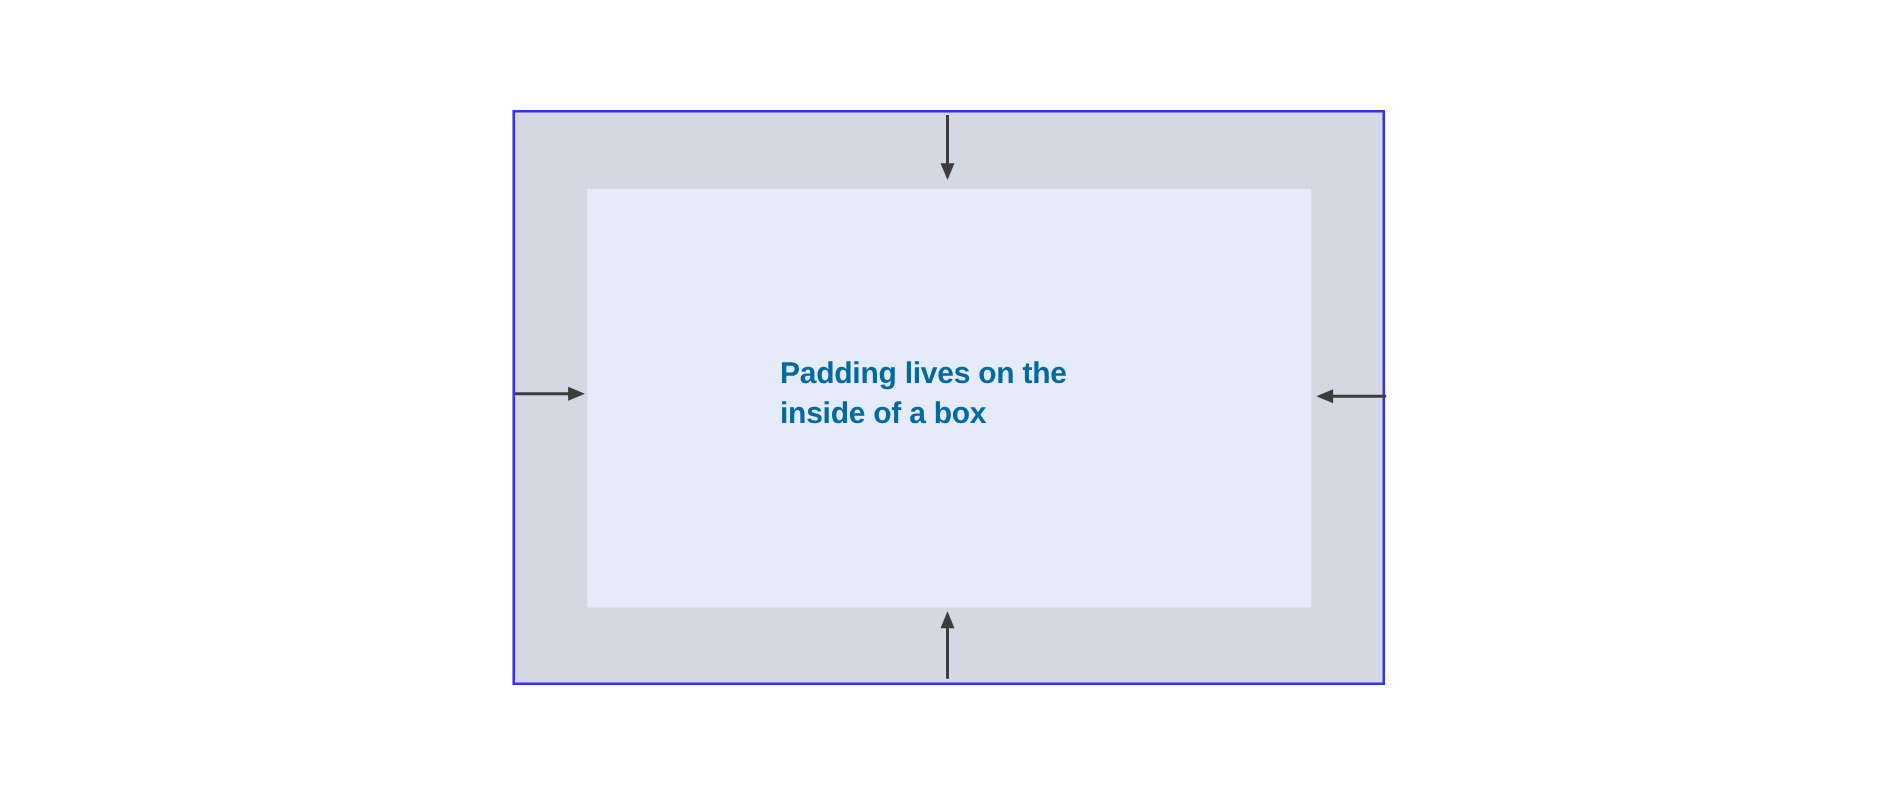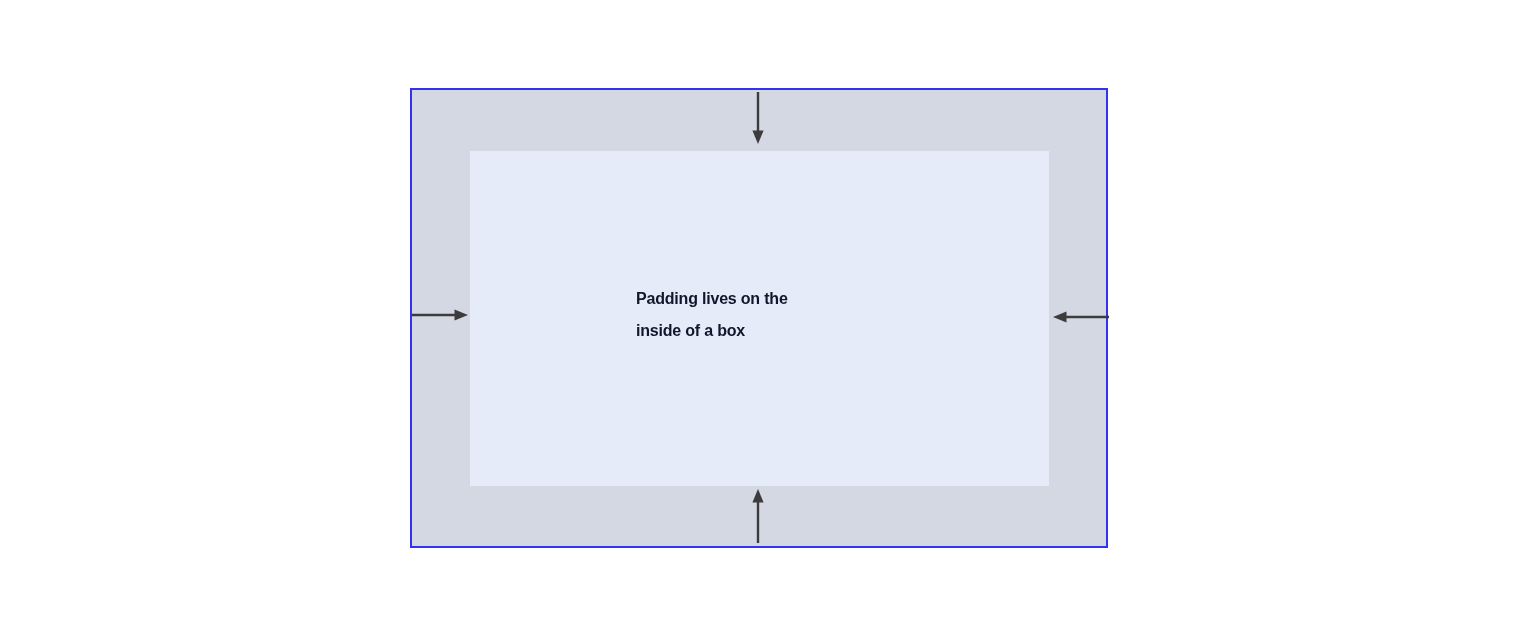--- a/index.html
+++ b/index.html
@@ -43,28 +43,27 @@
     height: 335px;
     background: #e6ebfa;
   }
 
   
   .content-label {
     position: absolute;
     left: 624px;
     top: 283px;
     width: 300px;
-    font-size: 16px;
+    font-size: 24px;
     font-weight: bold;
     line-height: 32px;
-    color: #0f172a;
+    color: #0369a1;
     letter-spacing: -0.2px;
     white-space: pre-line;
     text-align: left;
-    margin-left: 12px;
   }
 
   
   .arrow {
     position: absolute;
     overflow: visible;
   }
   .arrow svg {
     display: block;
     overflow: visible;

